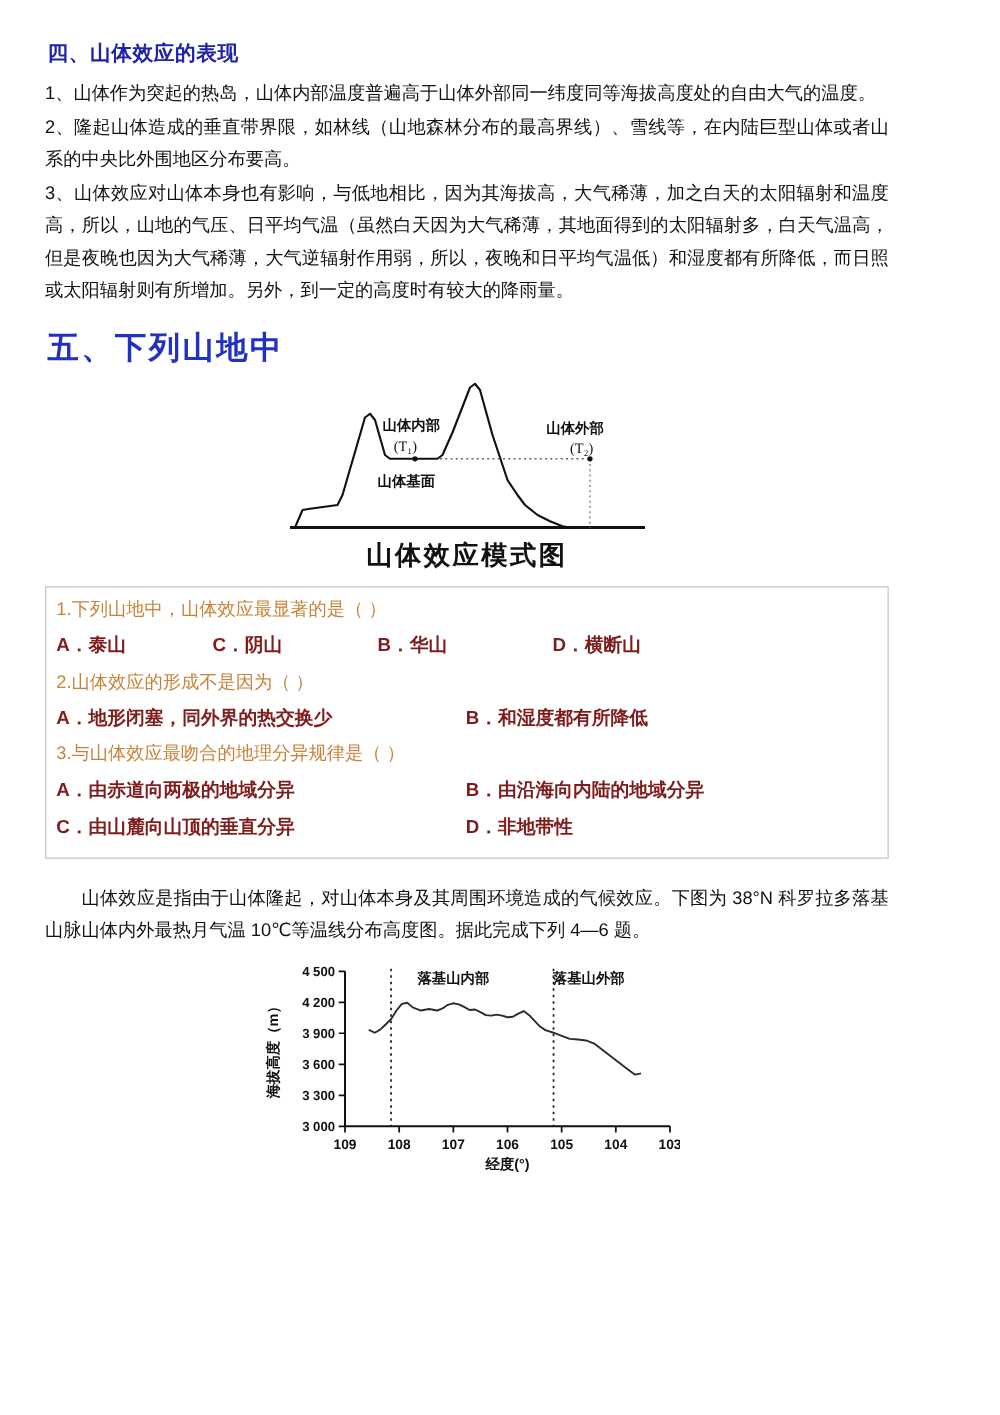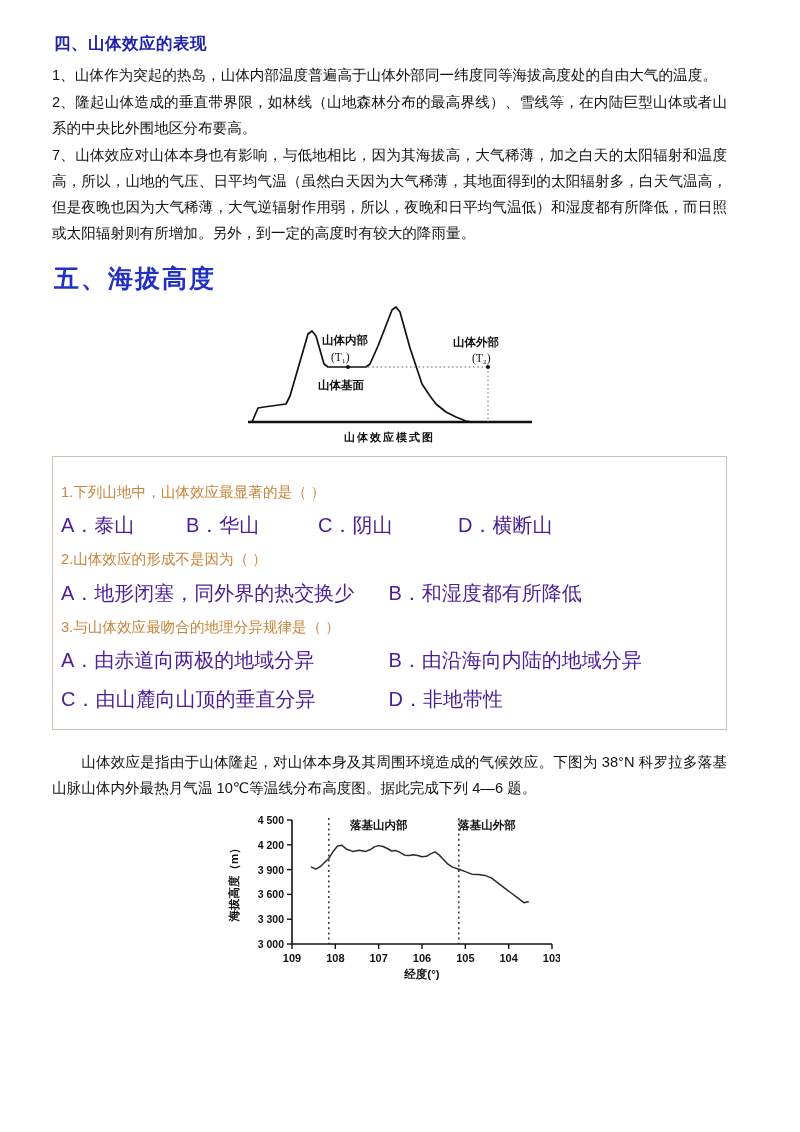--- a/index.html
+++ b/index.html
@@ -10,21 +10,21 @@
   body {
     width: 800px;
     height: 1132px;
     position: relative;
     font-family: "Liberation Sans", "DejaVu Sans", sans-serif;
     color: #1a1a1a;
     overflow: hidden;
   }
   .page {
     position: absolute;
-    left: 16px; top: 0;
+    left: 0; top: 0;
     width: 743px;
     height: 1132px;
     padding: 30px 32px 0 36px;
     box-sizing: border-box;
   }
 
   
   .h-sub {
     color: #1f23a8;
     font-weight: bold;
@@ -54,45 +54,46 @@
 
   
   .fig-mountain {
     width: 100%;
     display: flex;
     flex-direction: column;
     align-items: center;
     margin-top: 10px;
   }
   .fig-caption {
-    font-size: 11px;
+    font-size: 21px;
     font-weight: bold;
     letter-spacing: 2px;
     color: #111;
     margin-top: 1px;
   }
 
   
   .qbox {
     border: 1px solid #cfc3b4;
     margin: 11px 0 0 0;
-    padding: 21px 10px 10px 8px;
+    padding: 4px 10px 10px 8px;
     box-sizing: border-box;
   }
   .q-stem {
     color: #c8833a;
     font-size: 14.6px;
     line-height: 1.95;
     font-weight: 500;
   }
   .opt-row {
     display: flex;
-    font-size: 20px;
+    font-size: 15px;
     line-height: 1.95;
-    color: #4c1d95;
+    color: #7f1d1d;
+    font-weight: bold;
   }
   .opt-row.four > div { flex: 0 0 auto; }
   .opt-row.four > div:nth-child(1) { width: 125px; }
   .opt-row.four > div:nth-child(2) { width: 132px; }
   .opt-row.four > div:nth-child(3) { width: 140px; }
   .opt-row.two > div { flex: 0 0 50%; }
 
   
   .fig-chart {
     width: 100%;
@@ -102,23 +103,23 @@
   }
 </style>
 </head>
 <body>
 
 <div class="page">
 
   <div class="h-sub">四、山体效应的表现</div>
   <p class="para">1、山体作为突起的热岛，山体内部温度普遍高于山体外部同一纬度同等海拔高度处的自由大气的温度。</p>
   <p class="para">2、隆起山体造成的垂直带界限，如林线（山地森林分布的最高界线）、雪线等，在内陆巨型山体或者山系的中央比外围地区分布要高。</p>
-  <p class="para">7、山体效应对山体本身也有影响，与低地相比，因为其海拔高，大气稀薄，加之白天的太阳辐射和温度高，所以，山地的气压、日平均气温（虽然白天因为大气稀薄，其地面得到的太阳辐射多，白天气温高，但是夜晚也因为大气稀薄，大气逆辐射作用弱，所以，夜晚和日平均气温低）和湿度都有所降低，而日照或太阳辐射则有所增加。另外，到一定的高度时有较大的降雨量。</p>
-
-  <div class="h-main">五、海拔高度</div>
+  <p class="para">3、山体效应对山体本身也有影响，与低地相比，因为其海拔高，大气稀薄，加之白天的太阳辐射和温度高，所以，山地的气压、日平均气温（虽然白天因为大气稀薄，其地面得到的太阳辐射多，白天气温高，但是夜晚也因为大气稀薄，大气逆辐射作用弱，所以，夜晚和日平均气温低）和湿度都有所降低，而日照或太阳辐射则有所增加。另外，到一定的高度时有较大的降雨量。</p>
+
+  <div class="h-main">五、下列山地中</div>
 
   <div class="fig-mountain">
     <svg width="300" height="125" viewBox="0 0 300 125">
 
       <line x1="8" y1="118" x2="292" y2="118" stroke="#111" stroke-width="2.4"></line>
 
       <polyline points="12,118 18,104 24,103 46,100 50,92 68,30 72,27 76,32 84,60 88,63 126,63 130,60 138,42 152,6 156,3 160,8 170,44 182,80 190,92 196,100 206,108 216,113 226,117 232,118" fill="none" stroke="#111" stroke-width="1.7" stroke-linejoin="round"></polyline>
 
       <line x1="128" y1="63" x2="248" y2="63" stroke="#666" stroke-width="1.2" stroke-dasharray="1.6,2.6"></line>
 
@@ -135,22 +136,22 @@
       <text x="78" y="85" font-family="'Liberation Sans', sans-serif" font-size="11.5" font-weight="bold" fill="#111">山体基面</text>
     </svg>
     <div class="fig-caption">山体效应模式图</div>
   </div>
 
   <div class="qbox">
 
     <div class="q-stem">1.下列山地中，山体效应最显著的是（    ）</div>
     <div class="opt-row four">
       <div>A．泰山</div>
+      <div>C．阴山</div>
       <div>B．华山</div>
-      <div>C．阴山</div>
       <div>D．横断山</div>
     </div>
 
     <div class="q-stem">2.山体效应的形成不是因为（    ）</div>
     <div class="opt-row two">
       <div>A．地形闭塞，同外界的热交换少</div>
       <div>B．和湿度都有所降低</div>
     </div>
 
     <div class="q-stem">3.与山体效应最吻合的地理分异规律是（    ）</div>

